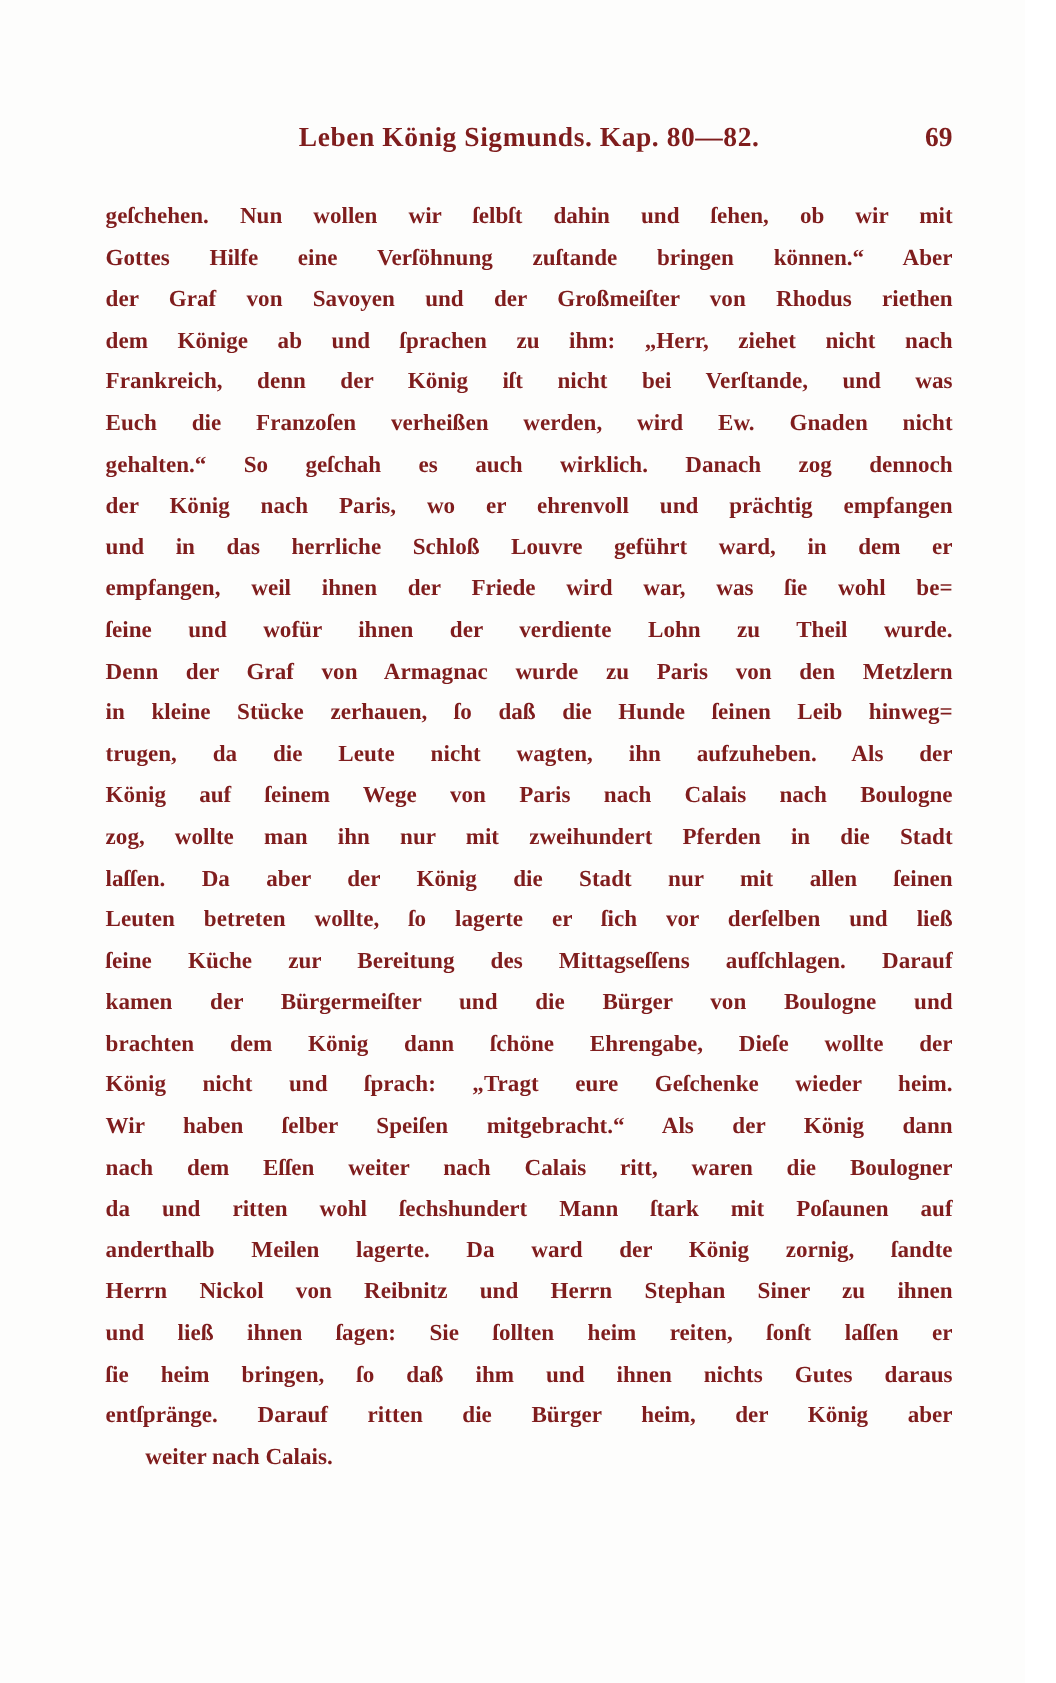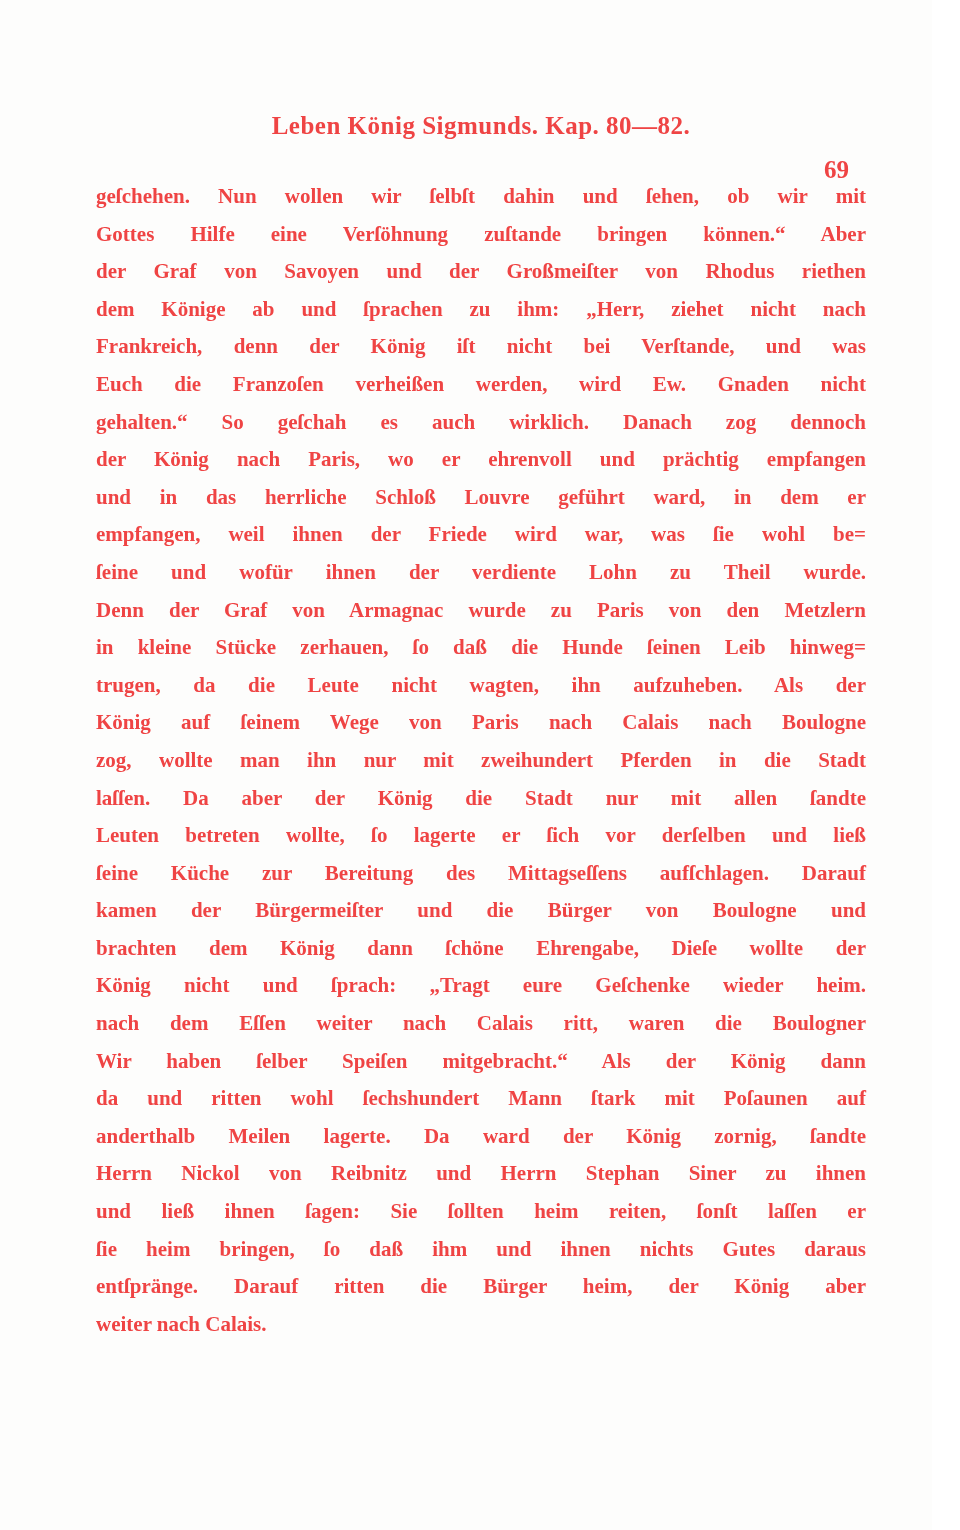--- a/index.html
+++ b/index.html
@@ -6,64 +6,64 @@
     margin: 0;
     padding: 0;
   }
   .book-page {
     position: relative;
     width: 932px;
     height: 1530px;
     background: #fdfdfc;
     overflow: hidden;
     font-family: "Liberation Serif", "DejaVu Serif", serif;
-    color: #ef4444;
+    color: #7f1d1d;
   }
   .page-header {
     position: absolute;
     top: 112px;
     left: 96px;
     width: 770px;
     height: 36px;
     font-size: 25px;
     font-weight: bold;
   }
   .running-title {
     position: absolute;
     left: 0;
     right: 0;
     text-align: center;
     letter-spacing: 0.5px;
     white-space: nowrap;
   }
   .page-number {
     position: absolute;
-    right: 17px;
+    right: 0;
     top: 0;
-    margin-top: 44px;
   }
   .body-text {
     position: absolute;
     top: 178px;
     left: 96px;
     width: 770px;
     font-size: 21px;
     font-weight: bold;
     line-height: 37.6px;
   }
   .text-line {
     text-align: justify;
     text-align-last: justify;
     white-space: nowrap;
     height: 37.6px;
     overflow: visible;
   }
   .text-line.last {
     text-align: center;
     text-align-last: left;
+    margin-left: 36px;
   }
 </style>
 </head>
 <body>
 
 <div class="book-page">
 
   <div class="page-header">
     <div class="running-title">Leben König Sigmunds.  Kap. 80—82.</div>
     <div class="page-number">69</div>
@@ -79,28 +79,28 @@
       <div class="text-line">gehalten.“  So geſchah es auch wirklich.  Danach zog dennoch</div>
       <div class="text-line">der König nach Paris, wo er ehrenvoll und prächtig empfangen</div>
       <div class="text-line">und in das herrliche Schloß Louvre geführt ward, in dem er</div>
       <div class="text-line">empfangen, weil ihnen der Friede wird war, was ſie wohl be=</div>
       <div class="text-line">ſeine und wofür ihnen der verdiente Lohn zu Theil wurde.</div>
       <div class="text-line">Denn der Graf von Armagnac wurde zu Paris von den Metzlern</div>
       <div class="text-line">in kleine Stücke zerhauen, ſo daß die Hunde ſeinen Leib hinweg=</div>
       <div class="text-line">trugen, da die Leute nicht wagten, ihn aufzuheben.  Als der</div>
       <div class="text-line">König auf ſeinem Wege von Paris nach Calais nach Boulogne</div>
       <div class="text-line">zog, wollte man ihn nur mit zweihundert Pferden in die Stadt</div>
-      <div class="text-line">laſſen.  Da aber der König die Stadt nur mit allen ſandte</div>
+      <div class="text-line">laſſen.  Da aber der König die Stadt nur mit allen ſeinen</div>
       <div class="text-line">Leuten betreten wollte, ſo lagerte er ſich vor derſelben und ließ</div>
       <div class="text-line">ſeine Küche zur Bereitung des Mittagseſſens aufſchlagen.  Darauf</div>
       <div class="text-line">kamen der Bürgermeiſter und die Bürger von Boulogne und</div>
       <div class="text-line">brachten dem König dann ſchöne Ehrengabe,  Dieſe wollte der</div>
       <div class="text-line">König nicht und ſprach: „Tragt eure Geſchenke wieder heim.</div>
+      <div class="text-line">Wir haben ſelber Speiſen mitgebracht.“  Als der König dann</div>
       <div class="text-line">nach dem Eſſen weiter nach Calais ritt, waren die Boulogner</div>
-      <div class="text-line">Wir haben ſelber Speiſen mitgebracht.“  Als der König dann</div>
       <div class="text-line">da und ritten wohl ſechshundert Mann ſtark mit Poſaunen auf</div>
       <div class="text-line">anderthalb Meilen lagerte.  Da ward der König zornig, ſandte</div>
       <div class="text-line">Herrn Nickol von Reibnitz und Herrn Stephan Siner zu ihnen</div>
       <div class="text-line">und ließ ihnen ſagen: Sie ſollten heim reiten, ſonſt laſſen er</div>
       <div class="text-line">ſie heim bringen, ſo daß ihm und ihnen nichts Gutes daraus</div>
       <div class="text-line">entſpränge.  Darauf ritten die Bürger heim, der König aber</div>
       <div class="text-line last">weiter nach Calais.</div>
     </div>
 
 </div>

